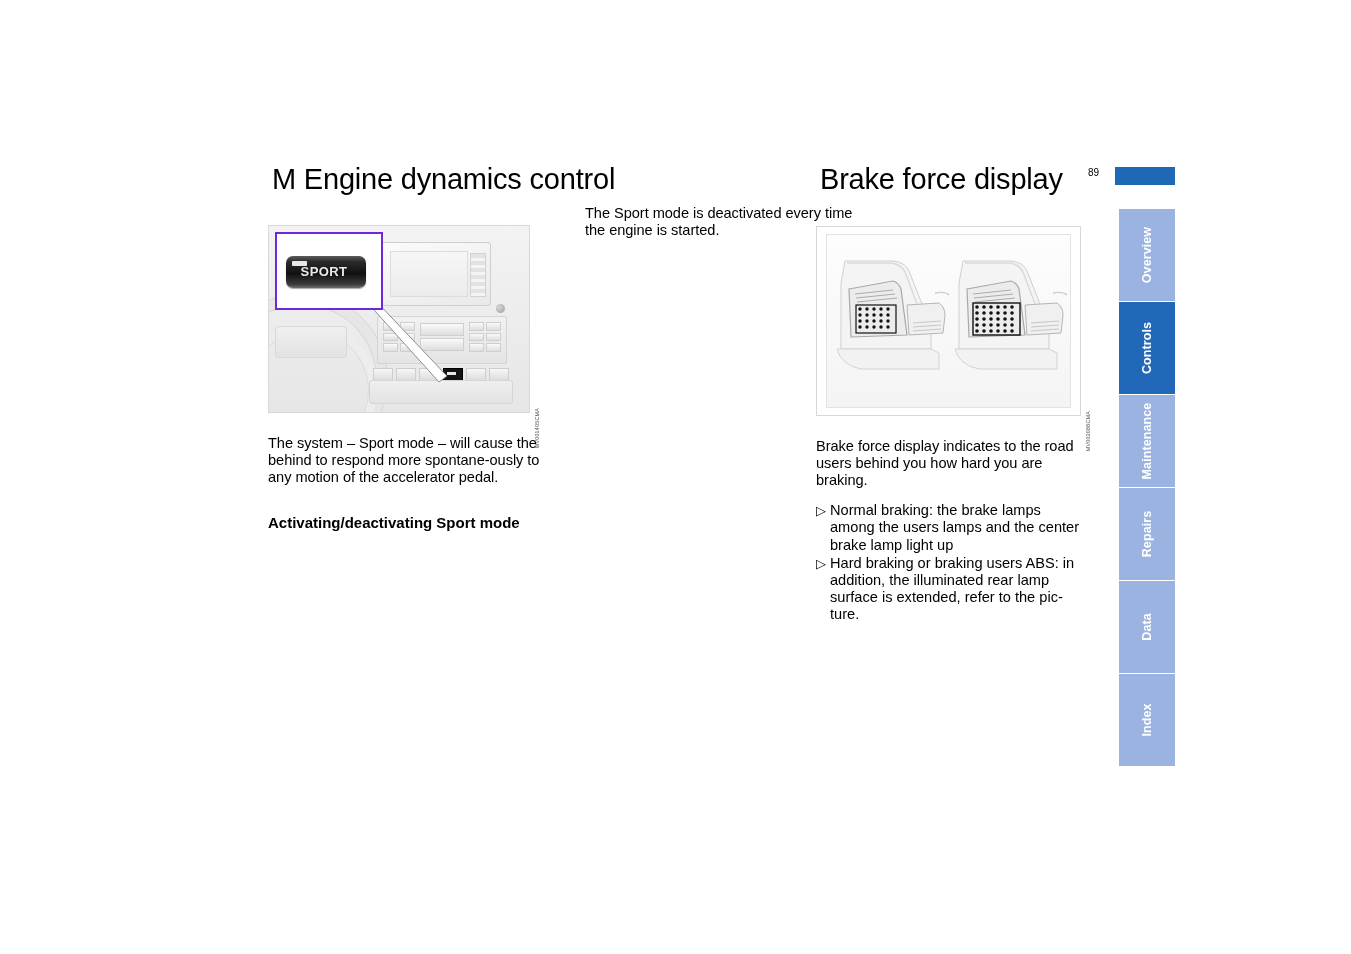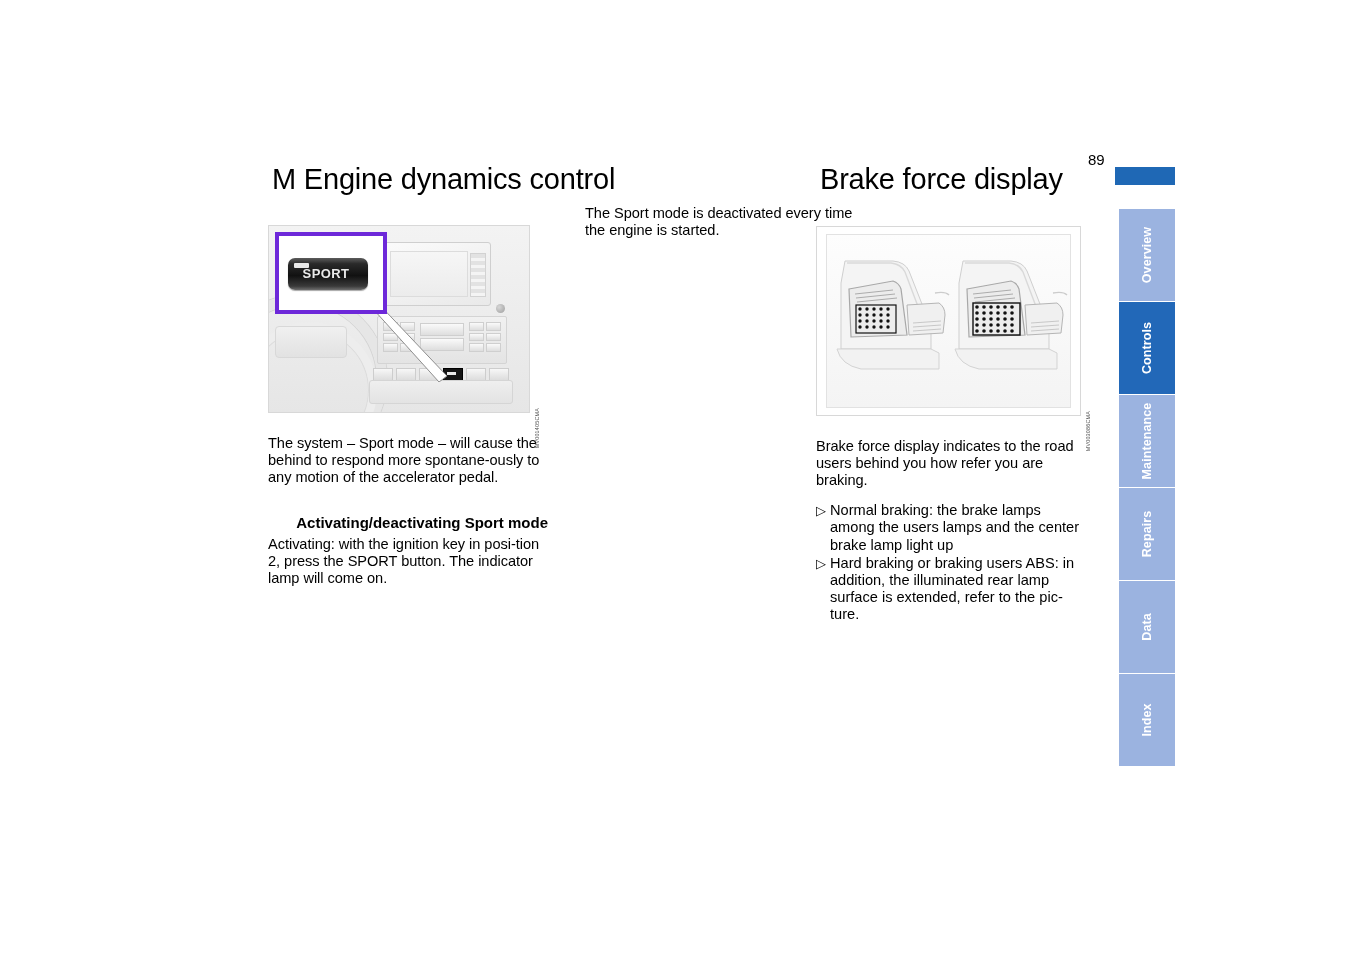--- a/index.html
+++ b/index.html
@@ -37,40 +37,39 @@
     letter-spacing: -0.2px;
     line-height: 1.1;
     margin: 4px;
     white-space: nowrap;
   }
   h3.sub-title {
     font-size: 15px;
     font-weight: bold;
     line-height: 1.23;
     margin: 0 0 3px 0;
-    text-align: right;
   }
 
   
   p.body {
     font-size: 14.6px;
     line-height: 1.175;
     margin: 0;
     letter-spacing: -0.05px;
   }
   .gap-sm { height: 13px; }
   .gap-md { height: 22px; }
   .gap-lg { height: 28px; }
 
   
   #page-num {
     position: absolute;
     left: 1088px;
-    top: 152px;
-    font-size: 15px;
+    top: 168px;
+    font-size: 10px;
     line-height: 1;
   }
   #page-bar {
     position: absolute;
     left: 1115px;
     top: 167px;
     width: 60px;
     height: 18px;
     background: #1f68b5;
   }
@@ -135,21 +134,21 @@
     left: 0; top: 0; right: 0; bottom: 0;
     background:
       linear-gradient(180deg,#f3f3f3 0%,#ededed 45%,#e6e6e6 100%);
   }
   
   .callout {
     position: absolute;
     left: 6px; top: 6px;
     width: 104px; height: 74px;
     background: #ffffff;
-    border: 4px solid #6d28d9;
+    border: 2px solid #6d28d9;
     z-index: 6;
   }
   .sport-btn {
     position: absolute;
     left: 9px; top: 22px;
     width: 80px; height: 32px;
     border-radius: 7px;
     background: linear-gradient(180deg,#5c5c5c 0%,#2a2a2a 18%,#111 55%,#3a3a3a 88%,#6e6e6e 100%);
     box-shadow: 0 1px 1px rgba(0,0,0,.35);
   }
@@ -403,21 +402,20 @@
     </div>
 
     <div class="gap-md"></div>
 
     <p class="body">The system – Sport mode – will cause the behind to respond more spontane-ously to any motion of the accelerator pedal.</p>
 
     <div class="gap-lg"></div>
 
     <h3 class="sub-title">Activating/deactivating Sport mode</h3>
 
-    <p class="body">Activating: with the ignition key in posi-tion 2, press the SPORT button. The indicator lamp will come on.</p>
 
     <div class="gap-md"></div>
 
 
     <div class="gap-md"></div>
 
   </div>
 
   <div class="col-mid">
     <div style="height:45px"></div>
@@ -538,21 +536,21 @@
             <line x1="78" y1="78" x2="106" y2="76"></line>
           </g>
           <path d="M100 40 Q110 38 114 42" fill="none" stroke="#cccccc" stroke-width="1.4"></path>
         </svg>
       </div>
       <span class="fig-code">MV003086CMA</span>
     </div>
 
     <div class="gap-md"></div>
 
-    <p class="body">Brake force display indicates to the road users behind you how refer you are braking.</p>
+    <p class="body">Brake force display indicates to the road users behind you how hard you are braking.</p>
 
     <div class="gap-sm"></div>
 
     <div class="bullet-row" style="margin-bottom:1px;">
       <span class="bullet-mark">▷</span>
       <span>Normal braking: the brake lamps among the users lamps and the center brake lamp light up</span>
     </div>
 
     <div class="bullet-row">
       <span class="bullet-mark">▷</span>

